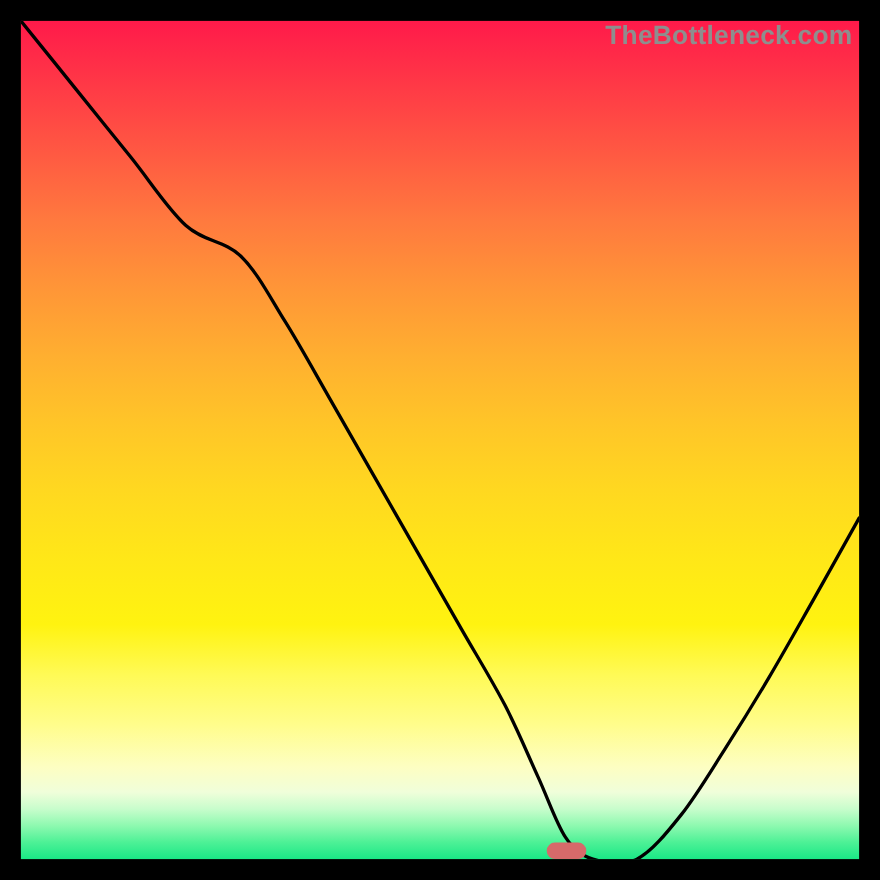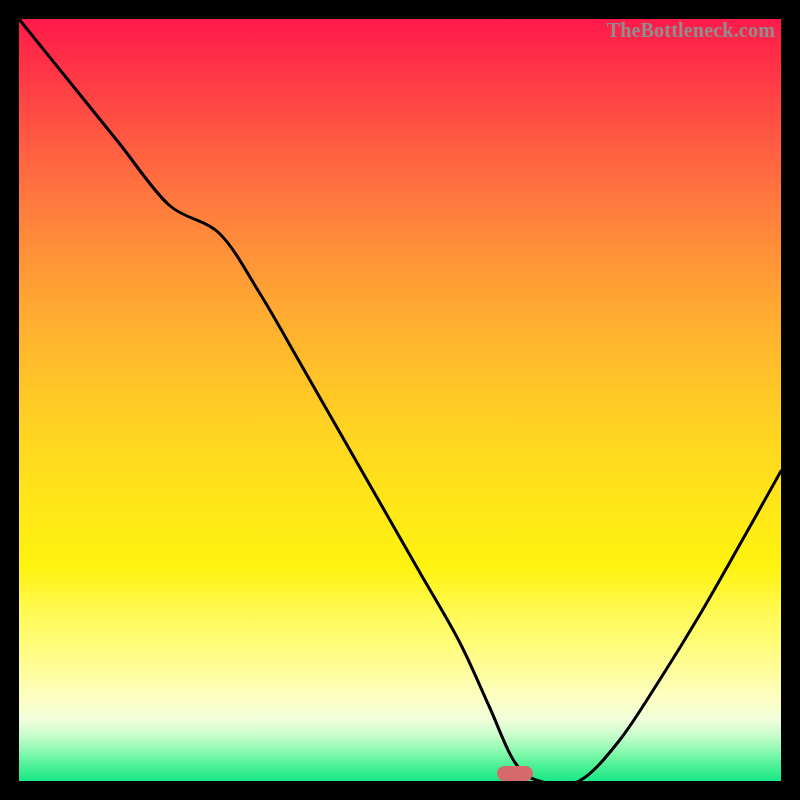--- a/index.html
+++ b/index.html
@@ -42,22 +42,22 @@
       #c8fdcc 94%,
       #8ef9b0 96%,
       #4df196 98%,
       #1ae886 100%
     );
   }
   .watermark {
     position: absolute;
     top: 0;
     right: 6px;
-    font-family: Liberation Serif, serif;
-    font-size: 20px;
+    font-family: Liberation Sans, sans-serif;
+    font-size: 24px;
     font-weight: 600;
     color: #8e8e8e;
     letter-spacing: 0.2px;
     user-select: none;
   }
   svg.curve {
     position: absolute;
     left: 0;
     top: 0;
     width: 762px;

